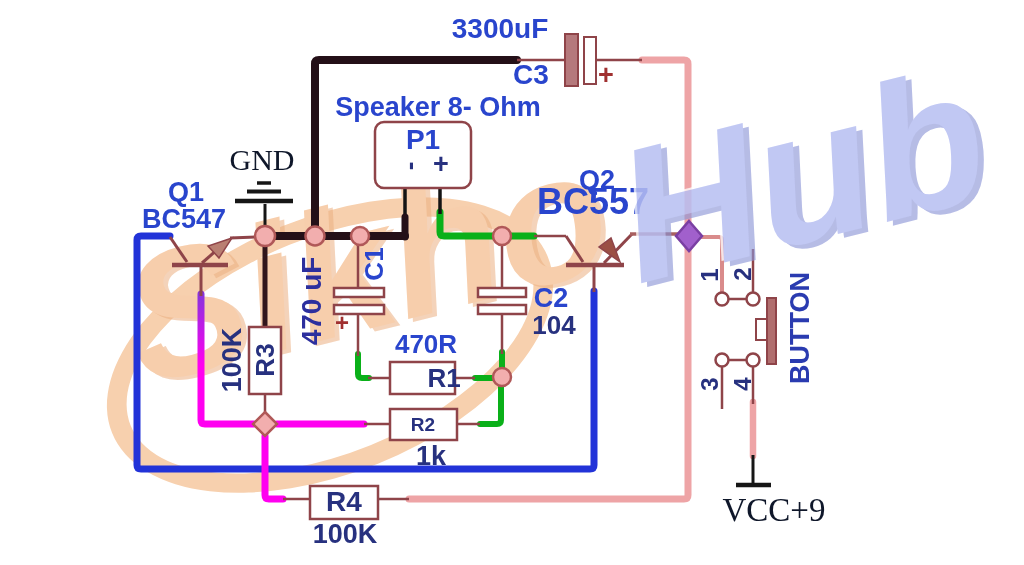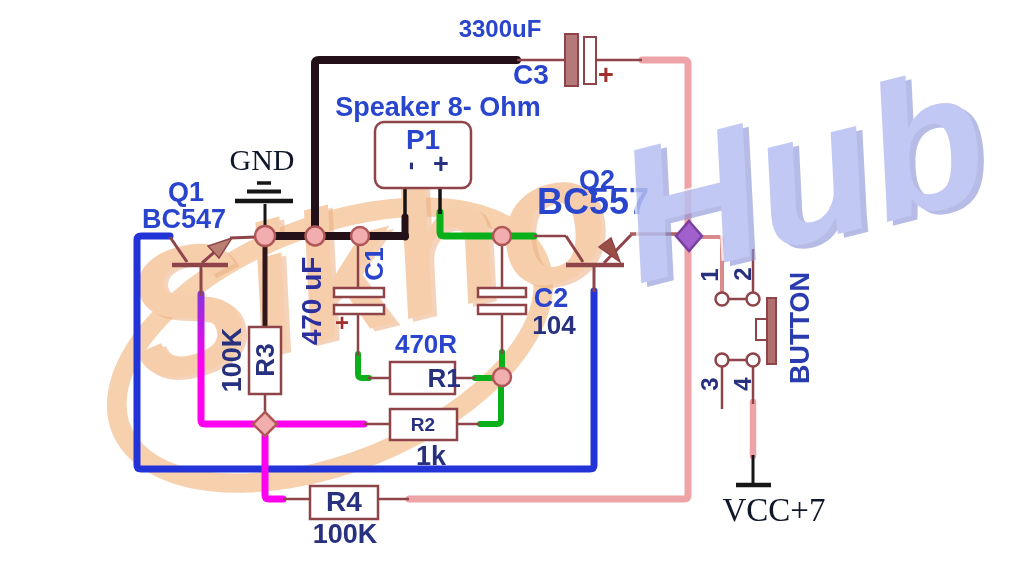--- a/index.html
+++ b/index.html
@@ -132,30 +132,30 @@
     <path d="M729,360 L746,360" stroke="#8f4449" stroke-width="2.5"></path>
     <path d="M753,249 L753,292" stroke="#8f4449" stroke-width="2.5"></path>
     <path d="M722,367 L722,409" stroke="#8f4449" stroke-width="2.5"></path>
     <path d="M753,367 L753,404" stroke="#8f4449" stroke-width="2.5"></path>
     <rect x="767" y="298" width="9" height="66" fill="#b06e6e" stroke="#8f4449" stroke-width="2"></rect>
     <rect x="756" y="319" width="11" height="21" fill="#ffffff" stroke="#8f4449" stroke-width="2"></rect>
   </svg>
 
   <div class="layer">
     <div class="lbl" style="left:438px;top:107px;font-size:27px;">Speaker 8- Ohm</div>
-    <div class="lbl" style="left:500px;top:29px;font-size:24px;">3300uF</div>
+    <div class="lbl" style="left:500px;top:29px;font-size:28px;">3300uF</div>
     <div class="lbl" style="left:531px;top:75px;font-size:28px;">C3</div>
     <div class="lbl maroon" style="left:606px;top:75px;font-size:27px;">+</div>
 
     <div class="lbl" style="left:423px;top:140px;font-size:28px;">P1</div>
     <div class="lbl navy vert" style="left:409px;top:166px;font-size:26px;">-</div>
     <div class="lbl navy" style="left:441px;top:164px;font-size:27px;">+</div>
 
     <div class="lbl serif" style="left:262px;top:160px;font-size:30px;">GND</div>
-    <div class="lbl serif" style="left:774px;top:510px;font-size:33px;">VCC+7</div>
+    <div class="lbl serif" style="left:774px;top:510px;font-size:33px;">VCC+9</div>
 
     <div class="lbl" style="left:186px;top:192px;font-size:27px;">Q1</div>
     <div class="lbl" style="left:184px;top:219px;font-size:27px;">BC547</div>
     <div class="lbl" style="left:597px;top:180px;font-size:27px;">Q2</div>
     <div class="lbl" style="left:593px;top:202px;font-size:36px;">BC557</div>
 
     <div class="lbl vert" style="left:374px;top:264px;font-size:26px;">C1</div>
     <div class="lbl navy vert" style="left:312px;top:301px;font-size:28px;color:#2c2f9e;">470 uF</div>
     <div class="lbl maroon" style="left:342px;top:323px;font-size:24px;">+</div>
 

